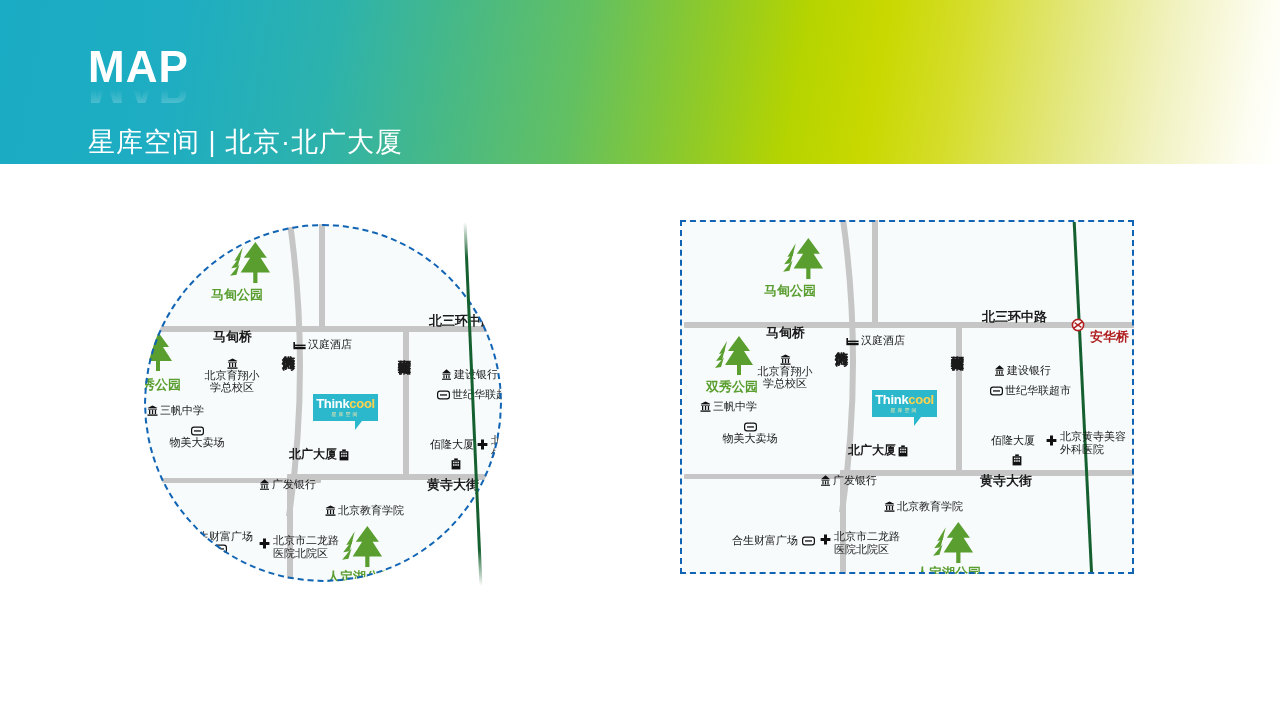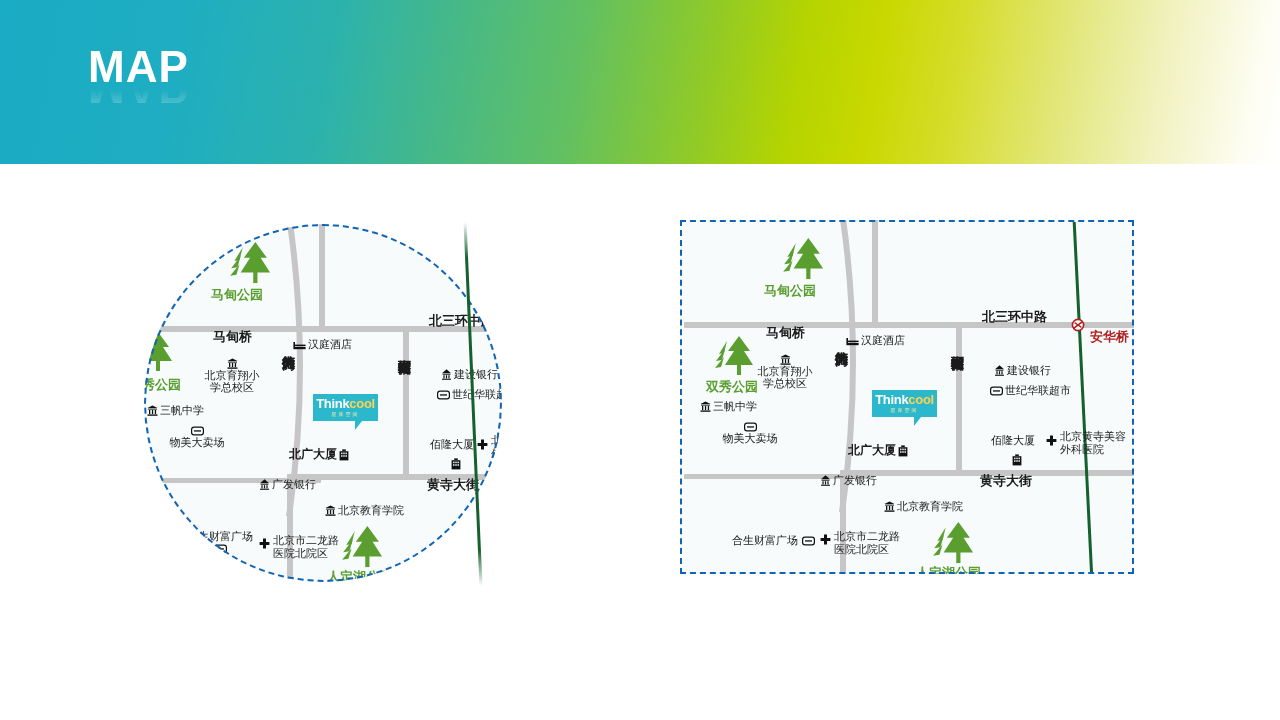--- a/index.html
+++ b/index.html
@@ -120,20 +120,21 @@
 
   .interchange{position:absolute;width:14px;height:14px;}
 </style>
 </head>
 <body>
 
 <div class="header">
   <div class="header-inner">
     <div class="map-word">MAP</div>
     <div class="map-word-reflect">MAP</div>
+    <div class="subtitle">星库空间 | 北京·北广大厦</div>
   </div>
 </div>
 
 <div class="content">
 
   <div class="map-panel" id="left-panel">
     <div id="left-clip">
       <div class="world" id="world-left" style="left: -3px; top: 2px;">
           <div class="road road-h" style="left:-10px;top:100px;width:480px;height:6px;"></div>
           <div class="road road-h" style="left:150px;top:248px;width:330px;height:6px;"></div>

